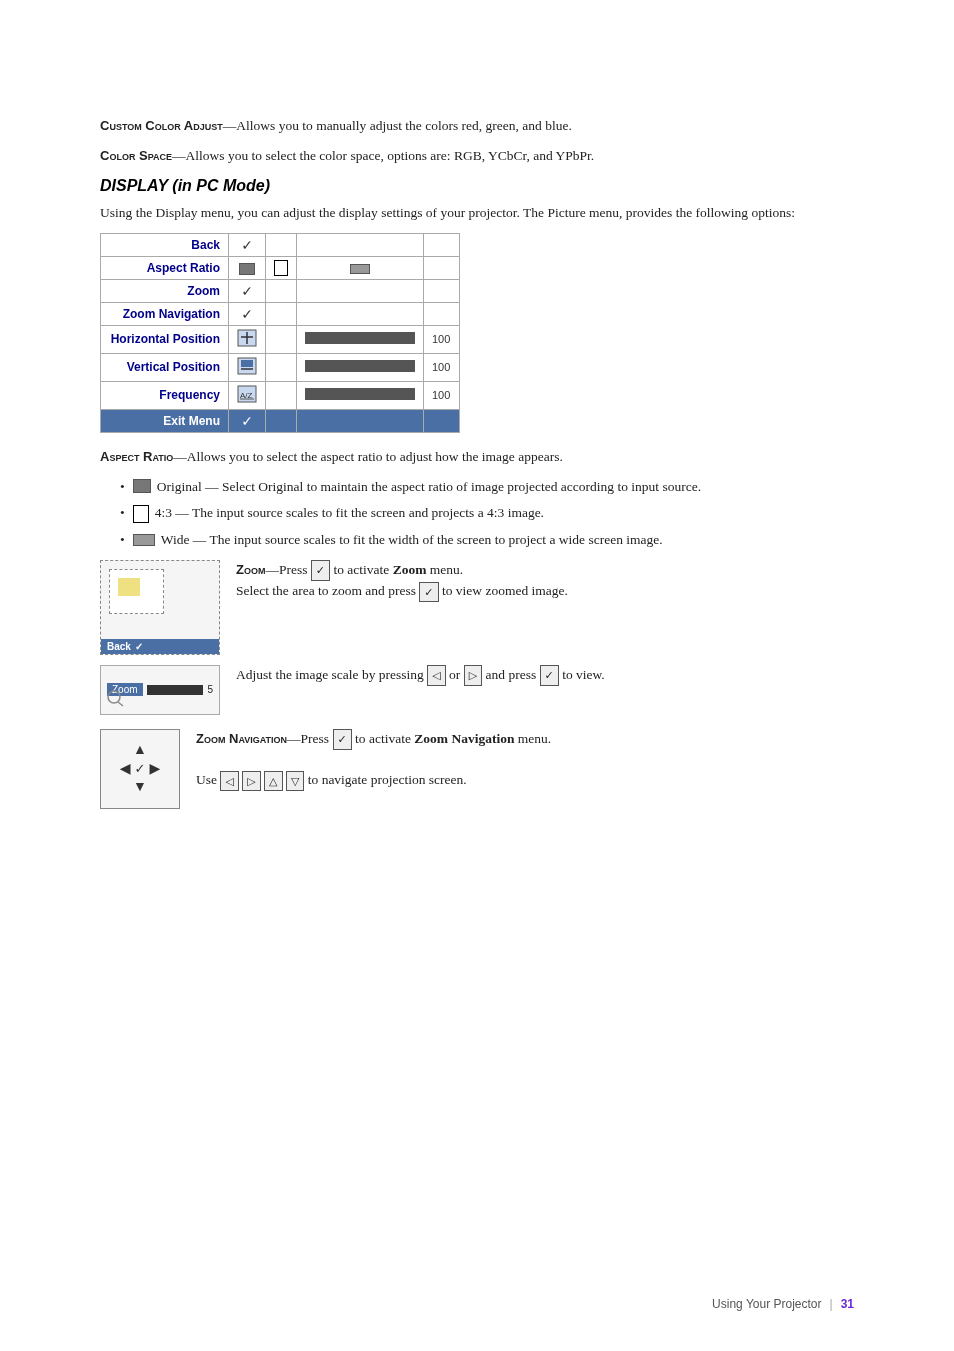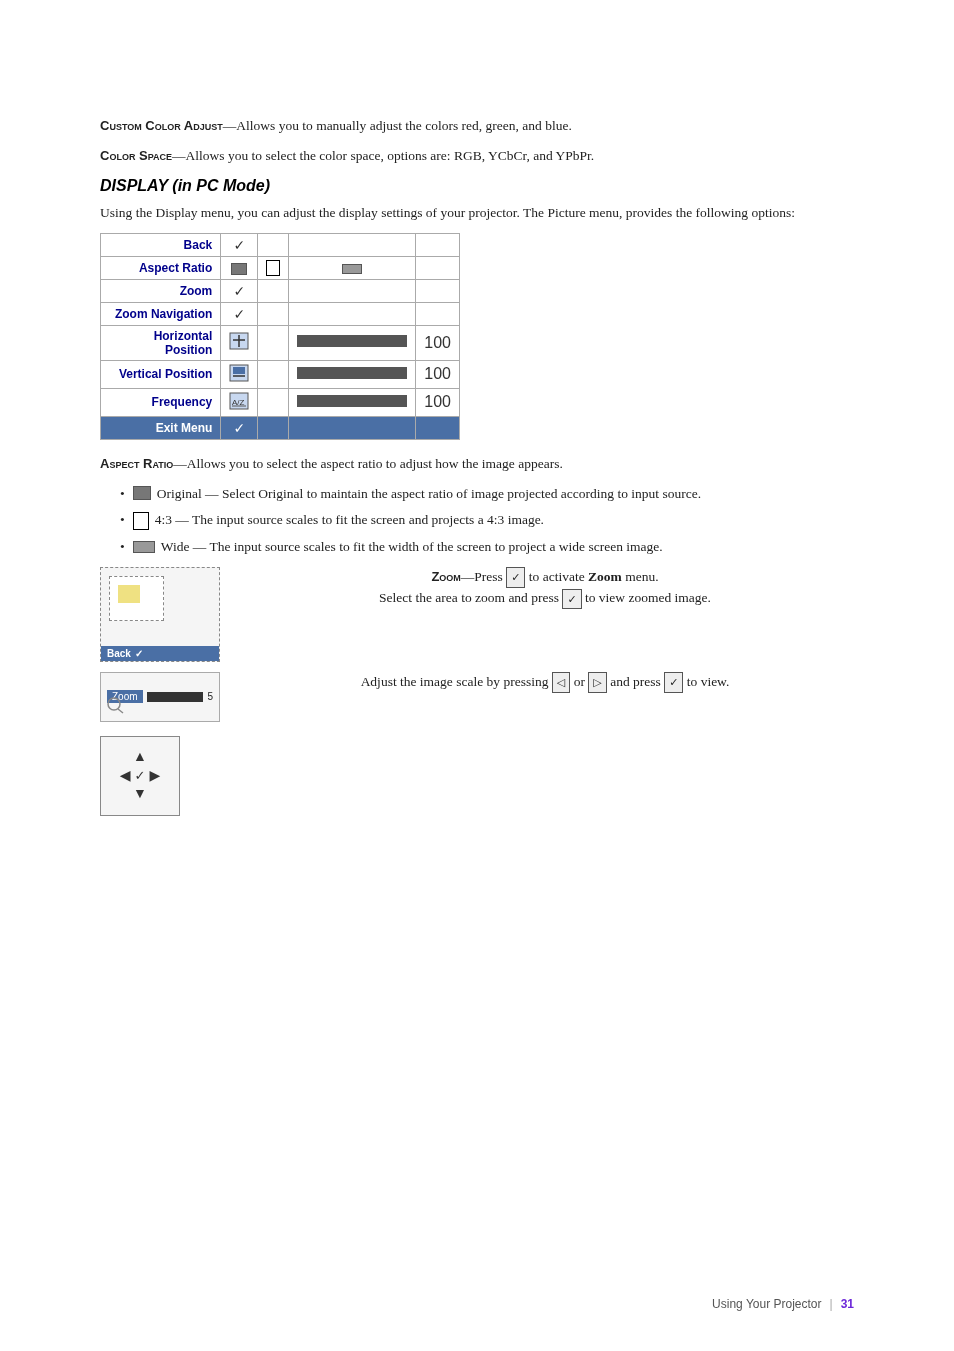--- a/index.html
+++ b/index.html
@@ -51,24 +51,24 @@
       text-align: right;
       color: #00008b;
       font-weight: bold;
       font-size: 12px;
     }
     .cell-icon {
       text-align: center;
       width: 30px;
     }
     .cell-num {
-      text-align: center;
+      text-align: left;
       color: #333;
       width: 36px;
-      font-size: 16px;
+      font-size: 11px;
       margin-top: 16px;
     }
     .checkmark {
       font-size: 14px;
       color: #333;
     }
     .bullet-list {
       margin: 6px 0 10px 20px;
       font-size: 13.5px;
       line-height: 1.5;
@@ -178,21 +178,20 @@
       color: #333;
     }
     .nav-check {
       font-size: 13px;
       color: #333;
     }
     .zoom-text-block {
       flex: 1;
       font-size: 13.5px;
       line-height: 1.5;
-      text-align: center;
     }
     .footer {
       position: absolute;
       bottom: 40px;
       right: 100px;
       font-family: Arial, sans-serif;
       font-size: 12px;
       color: #555;
       display: flex;
       align-items: center;
@@ -432,20 +431,26 @@
       </div>
       <div class="nav-row">
         <span class="nav-arrow">◀</span>
         <span class="nav-check">✓</span>
         <span class="nav-arrow">▶</span>
       </div>
       <div class="nav-row">
         <span class="nav-arrow">▼</span>
       </div>
     </div>
+    <div class="zoom-text-block">
+      <p>
+        <span class="term-bold-sc">Zoom Navigation</span>—Press <span class="enter-icon">✓</span> to activate <strong>Zoom Navigation</strong> menu.<br><br>
+        Use <span class="nav-btn-inline">◁</span> <span class="nav-btn-inline">▷</span> <span class="nav-btn-inline">△</span> <span class="nav-btn-inline">▽</span> to navigate projection screen.
+      </p>
+    </div>
   </div>
 
 </div>
 
 <div class="footer">
   <span>Using Your Projector</span>
   <span class="footer-pipe">|</span>
   <span class="footer-num">31</span>
 </div>
 

